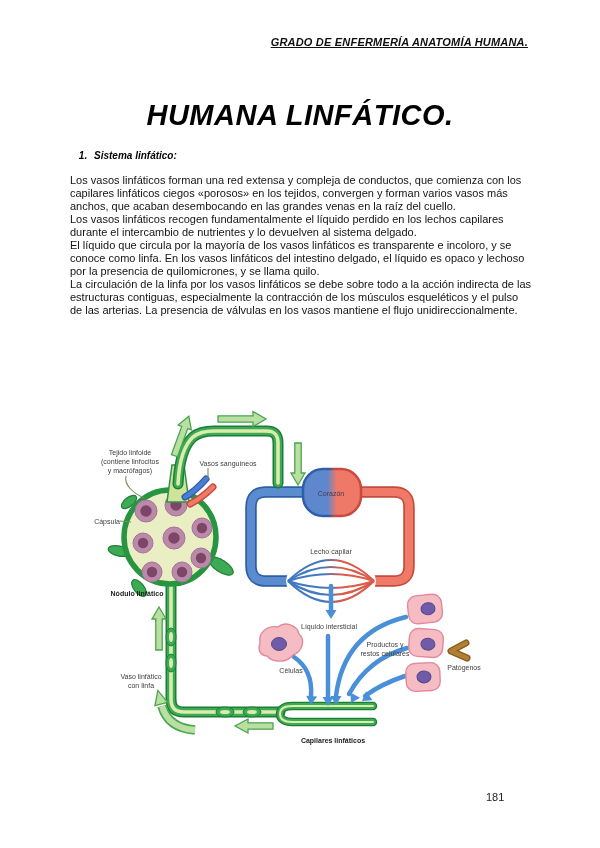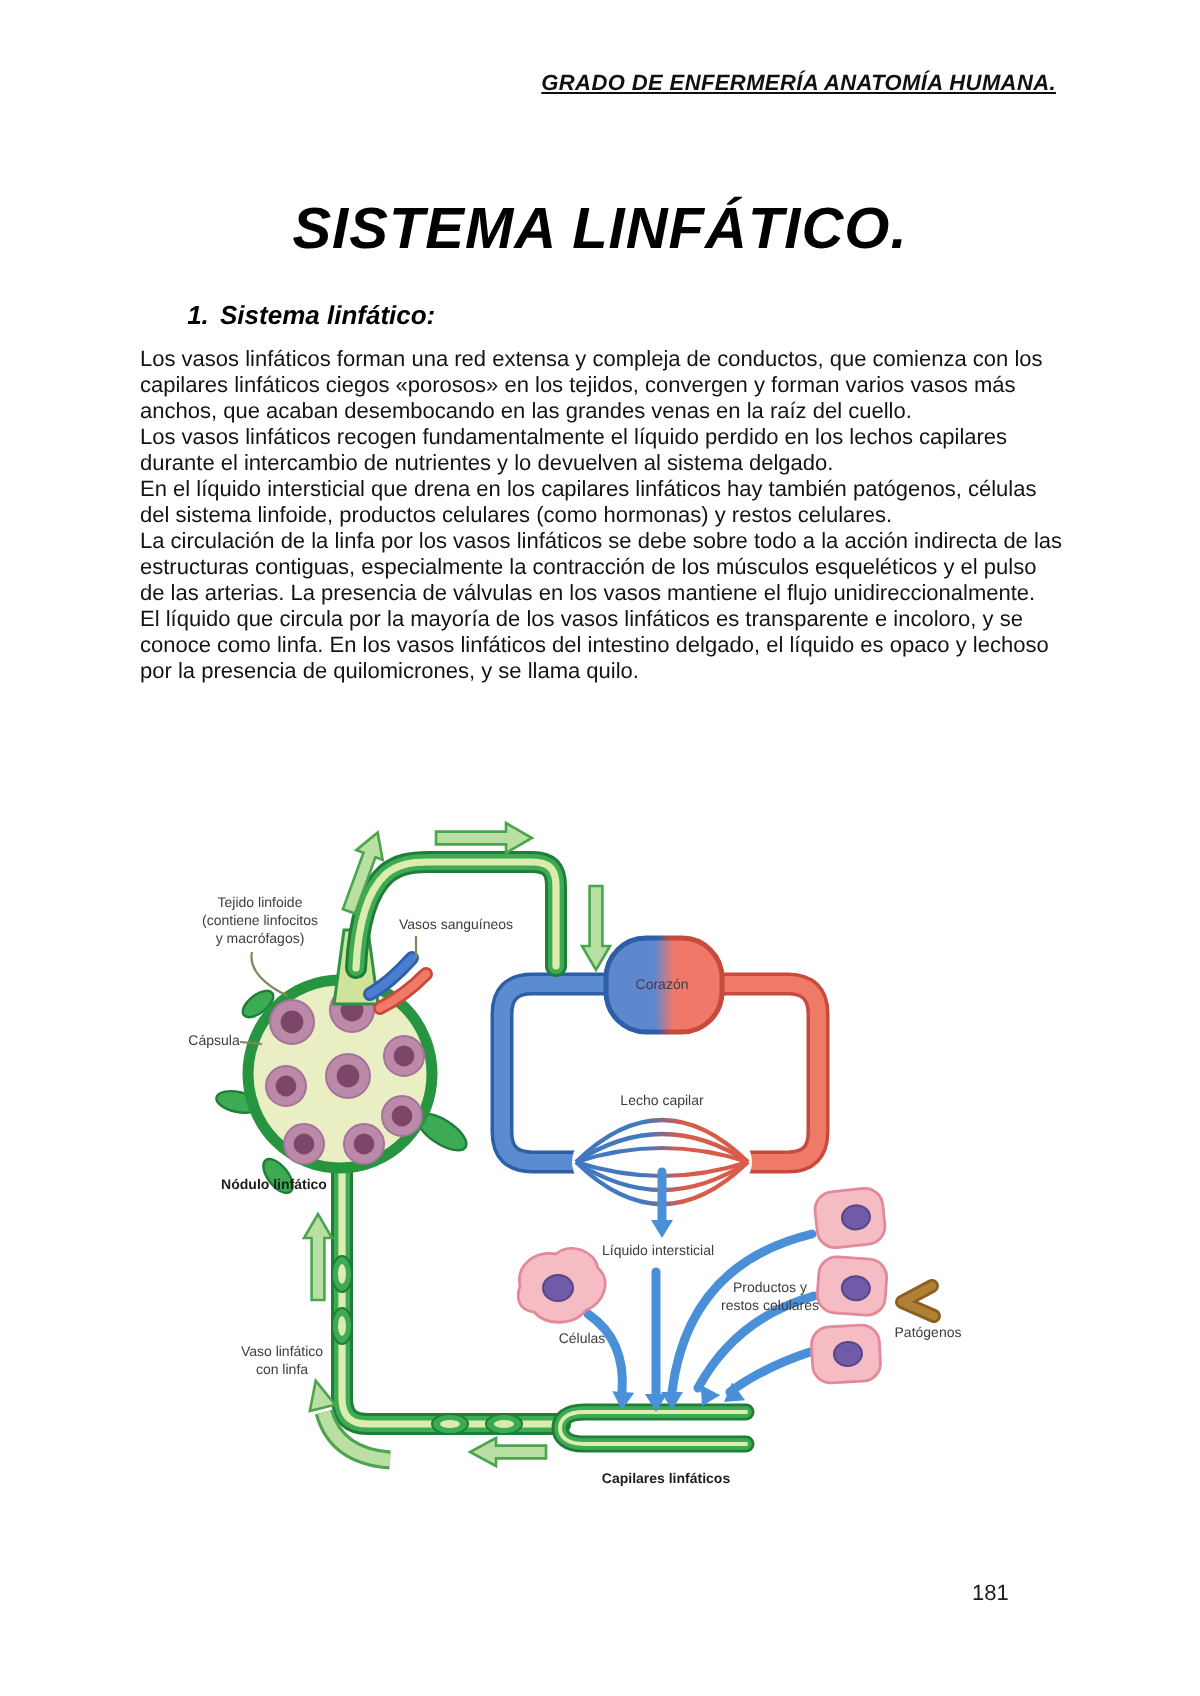--- a/index.html
+++ b/index.html
@@ -11,22 +11,22 @@
     position:absolute; top:36px; right:72px;
     font-size:11px; font-weight:bold; font-style:italic;
     text-decoration:underline; color:#101010; letter-spacing:0.2px;
   }
   .title {
     position:absolute; top:99px; left:0; width:100%; margin:0;
     text-align:center; font-size:29px; font-weight:bold; font-style:italic;
     color:#000; letter-spacing:0.5px;
   }
   .section {
-    position:absolute; top:150px; left:88px;
-    font-size:13px; font-weight:bold; font-style:italic; color:#000;text-align:center;
+    position:absolute; top:150px; left:72px;
+    font-size:10px; font-weight:bold; font-style:italic; color:#000;text-align:center;
   }
   .section .num { display:inline-block; width:22px; }
   .bodytext {
     position:absolute; top:174px; left:70px; width:463px;
     font-size:11px; line-height:13px; color:#131313;
   }
   .bodytext p { margin:0; }
   .diagram { position:absolute; left:85px; top:405px; width:420px; height:357px; }
   .diagram svg { position:absolute; left:0; top:0; }
   .dlabel {
@@ -38,32 +38,31 @@
   .dlabel.heart-t { color:#403c4e; }
   .pagenum { position:absolute; top:791px; left:486px; font-size:11px; color:#1c1c1c; }
 </style>
 </head>
 <body>
 
 <div class="page">
 
   <div class="header">GRADO DE ENFERMERÍA ANATOMÍA HUMANA.</div>
 
-  <h1 class="title">SISTEMA LINFÁTICO.</h1>
+  <h1 class="title">HUMANA LINFÁTICO.</h1>
 
   <div class="section">
     <span class="num">1.</span><span>Sistema linfático:</span>
   </div>
 
   <div class="bodytext">
     <p>Los vasos linfáticos forman una red extensa y compleja de conductos, que comienza con los capilares linfáticos ciegos «porosos» en los tejidos, convergen y forman varios vasos más anchos, que acaban desembocando en las grandes venas en la raíz del cuello.</p>
     <p>Los vasos linfáticos recogen fundamentalmente el líquido perdido en los lechos capilares durante el intercambio de nutrientes y lo devuelven al sistema delgado.</p>
-    <p>En el líquido intersticial que drena en los capilares linfáticos hay también patógenos, células del sistema linfoide, productos celulares (como hormonas) y restos celulares.</p>
+    <p>El líquido que circula por la mayoría de los vasos linfáticos es transparente e incoloro, y se conoce como linfa. En los vasos linfáticos del intestino delgado, el líquido es opaco y lechoso por la presencia de quilomicrones, y se llama quilo.</p>
     <p>La circulación de la linfa por los vasos linfáticos se debe sobre todo a la acción indirecta de las estructuras contiguas, especialmente la contracción de los músculos esqueléticos y el pulso de las arterias. La presencia de válvulas en los vasos mantiene el flujo unidireccionalmente.</p>
-    <p>El líquido que circula por la mayoría de los vasos linfáticos es transparente e incoloro, y se conoce como linfa. En los vasos linfáticos del intestino delgado, el líquido es opaco y lechoso por la presencia de quilomicrones, y se llama quilo.</p>
   </div>
 
   <div class="diagram">
     <svg width="420" height="357" viewBox="0 0 420 357">
       <defs>
         <linearGradient id="heartGrad" x1="0" y1="0" x2="1" y2="0">
           <stop offset="0" stop-color="#5f87cd"></stop>
             <stop offset="0.42" stop-color="#5f87cd"></stop>
           <stop offset="0.58" stop-color="#ef7868"></stop>
             <stop offset="1" stop-color="#ef7868"></stop>

